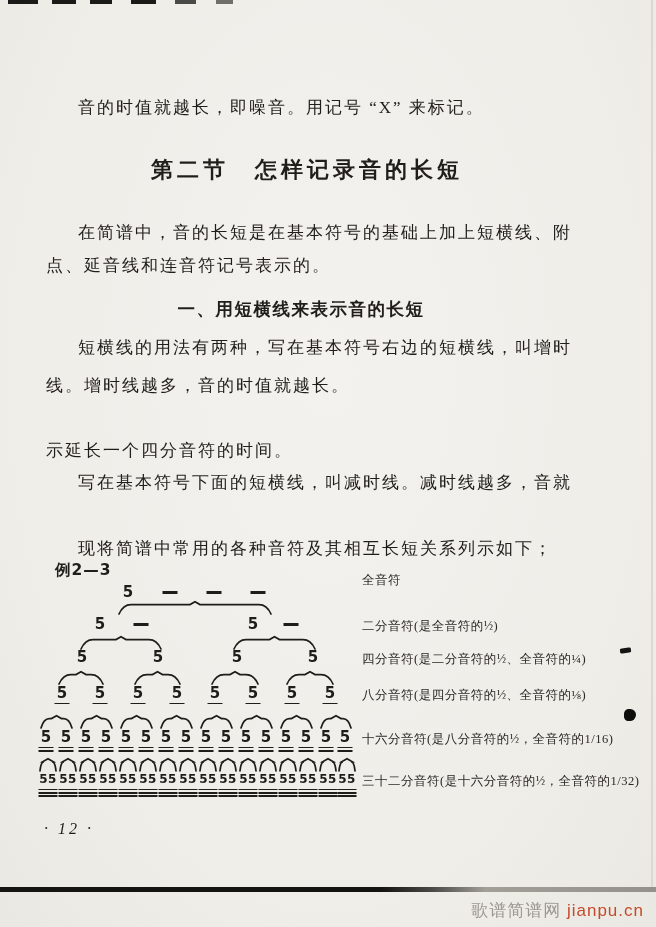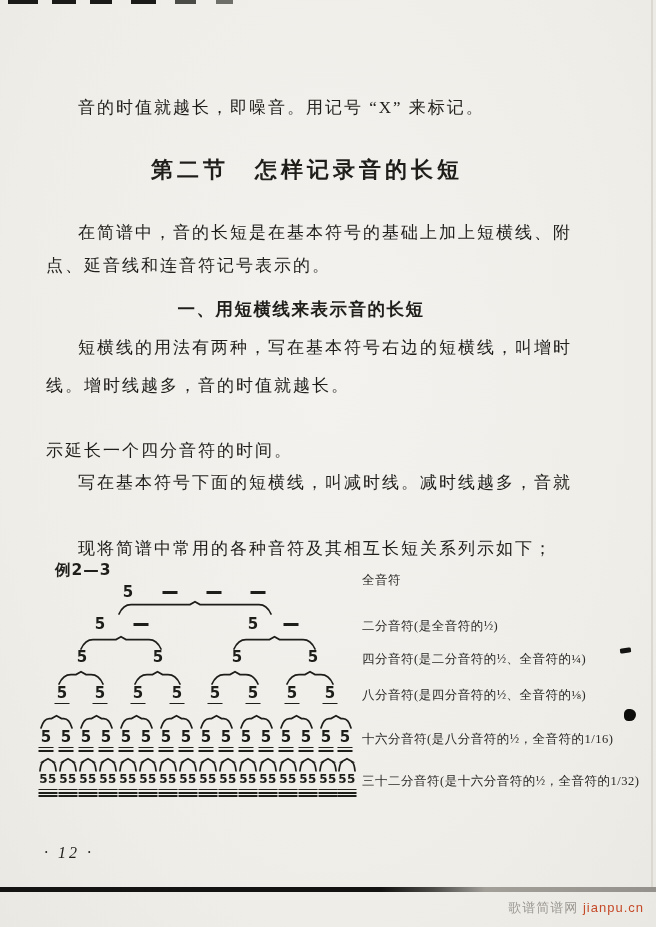--- a/index.html
+++ b/index.html
@@ -24,24 +24,24 @@
   
   #diagram{position:absolute;left:0;top:0;width:100%;height:100%;}
   .note{position:absolute;transform:translateX(-50%);display:flex;flex-direction:column;align-items:center;
         font-family:"DejaVu Sans",sans-serif;font-weight:bold;font-size:15px;line-height:16px;color:#1d1d1a;}
   .note .double{font-size:12px;letter-spacing:0.5px;}
   .note .ul{height:1.7px;background:#1d1d1a;margin-top:1.6px;}
   .dash{position:absolute;width:15px;height:3.4px;background:#1d1d1a;transform:translateX(-50%);}
   .rowlabel{position:absolute;font-size:12.5px;letter-spacing:0.5px;white-space:nowrap;color:#2a2826;}
   .brace{position:absolute;overflow:visible;}
   
-  .pagenum{position:absolute;left:44px;top:844px;font-style:italic;font-size:16px;letter-spacing:3px;}
+  .pagenum{position:absolute;left:44px;top:820px;font-style:italic;font-size:16px;letter-spacing:3px;}
   .rule{position:absolute;left:0;top:887px;width:656px;height:5px;
         background:linear-gradient(90deg,#141412 0%,#131311 58%,#4b4a47 66%,#a29f99 74%,#94918c 100%);}
-  .wm{position:absolute;right:12px;top:899px;font-size:13px;letter-spacing:1px;
+  .wm{position:absolute;right:12px;top:899px;font-size:17px;letter-spacing:1px;
       font-family:"Liberation Sans","DejaVu Sans",sans-serif;color:#9b9892;white-space:nowrap;}
   .wm .url{color:#c54a2a;}
 </style>
 </head>
 <body>
 
 <div class="page">
 
   <div class="td" style="left:8px;width:30px;"></div>
   <div class="td" style="left:52px;width:24px;"></div>

